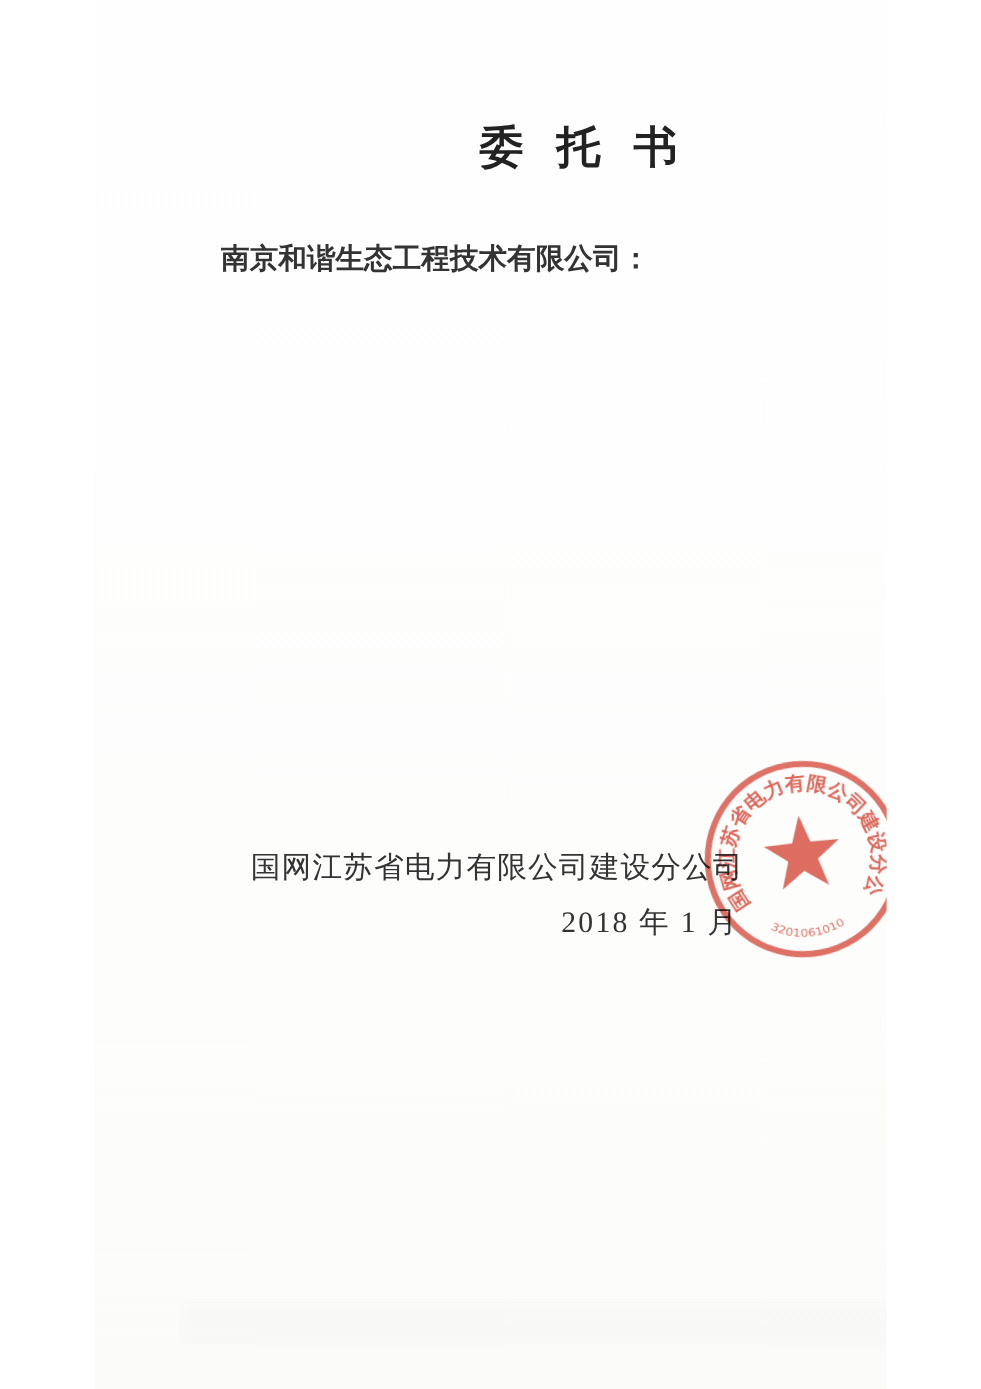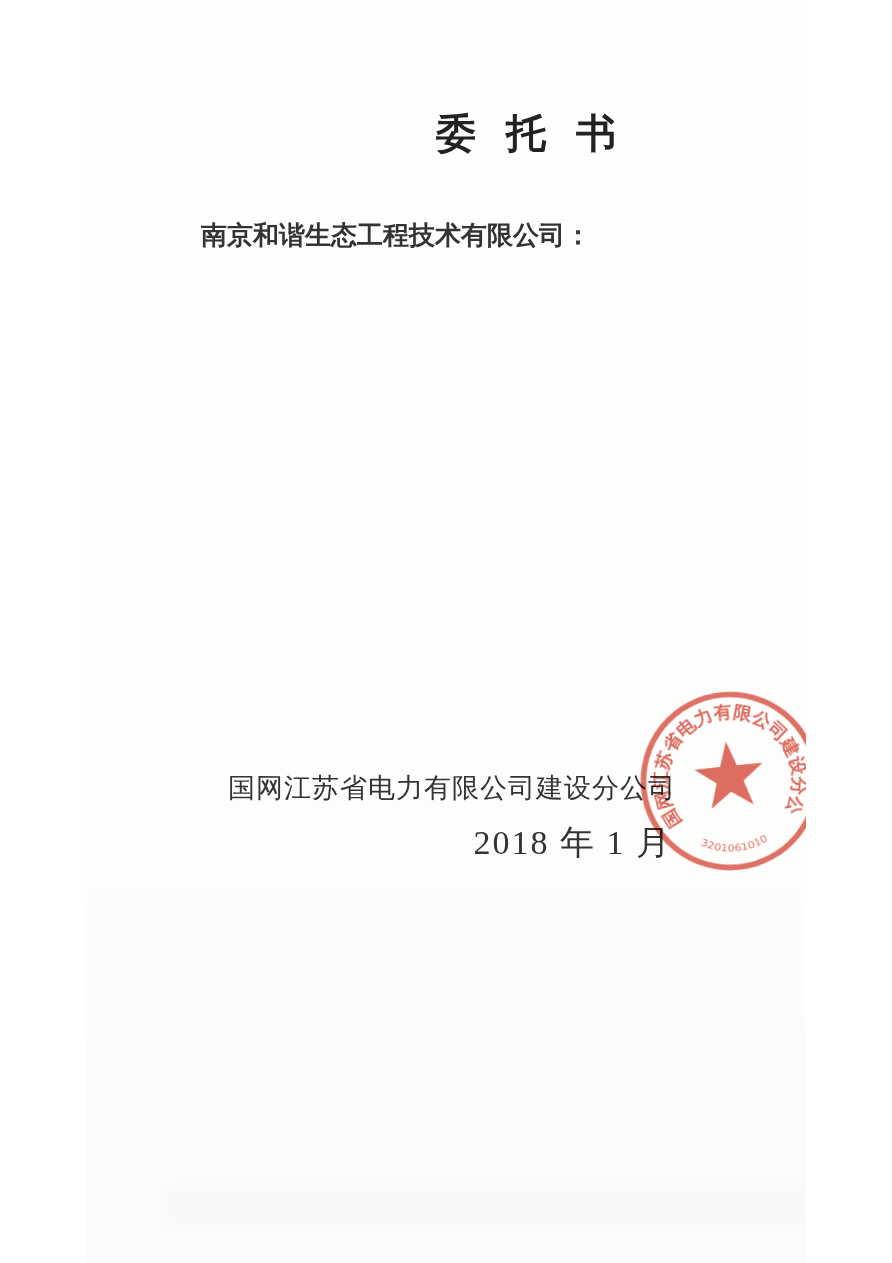--- a/index.html
+++ b/index.html
@@ -48,21 +48,21 @@
     right: 130px;
     font-size: 27px;
     color: #333;
     letter-spacing: 1px;
     z-index: 1;
   }
   .date-line {
     position: absolute;
     top: 820px;
     right: 134px;
-    font-size: 34px;
+    font-size: 27px;
     color: #333;
     letter-spacing: 2px;
     z-index: 1;
   }
 
   .stamp {
     position: absolute;
     left: 532px;
     top: 669px;
     width: 224px;

